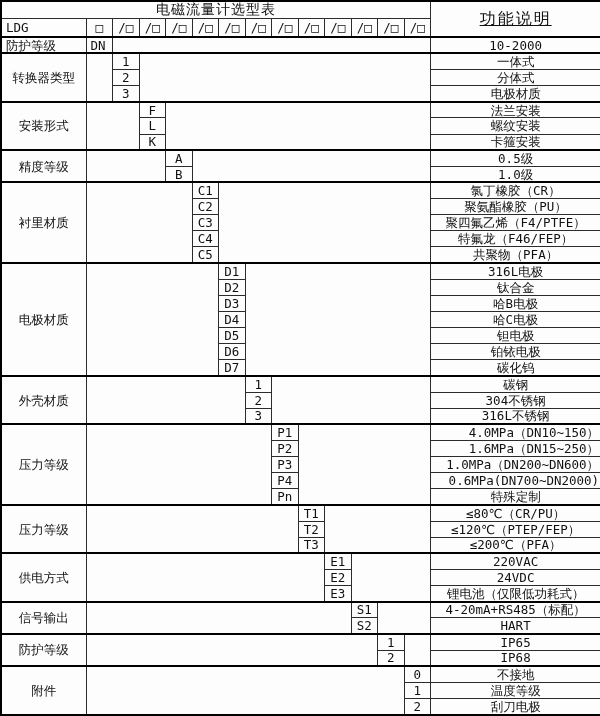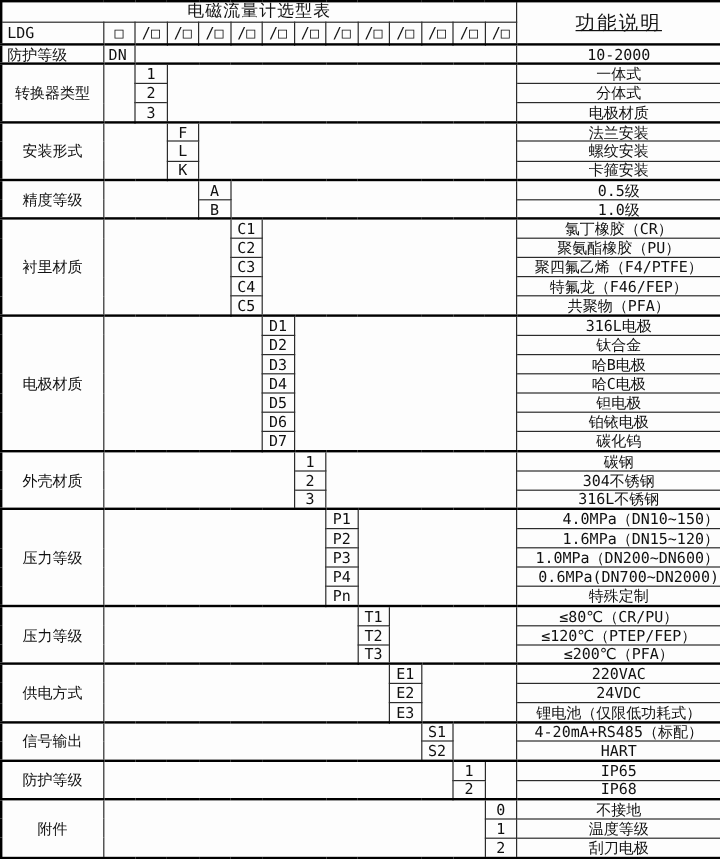--- a/index.html
+++ b/index.html
@@ -183,21 +183,21 @@
       </tr>
       <tr>
         <td rowspan="5" class="bs">压力等级</td>
         <td colspan="7" rowspan="5" class="bs"></td>
         <td class="bs">P1</td>
         <td colspan="5" rowspan="5" class="bs"></td>
         <td class="bs dleft">4.0MPa（DN10~150）</td>
       </tr>
       <tr>
         <td>P2</td>
-        <td class="dleft">1.6MPa（DN15~120）</td>
+        <td class="dleft">1.6MPa（DN15~250）</td>
       </tr>
       <tr>
         <td>P3</td>
         <td class="dleft">1.0MPa（DN200~DN600）</td>
       </tr>
       <tr>
         <td>P4</td>
         <td class="dleft">0.6MPa(DN700~DN2000)</td>
       </tr>
       <tr>

